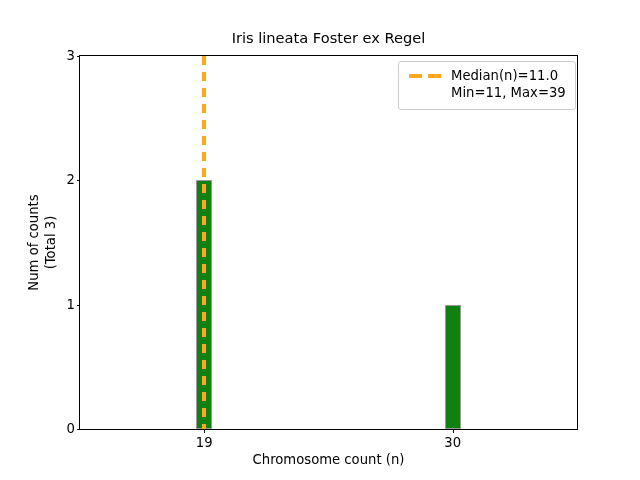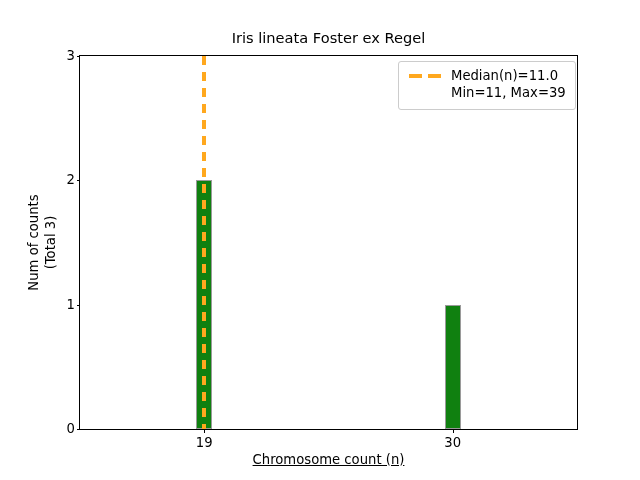--- a/index.html
+++ b/index.html
@@ -122,21 +122,20 @@
   
   #xlabel {
     position: absolute;
     left: 79px;
     top: 452px;
     width: 499px;
     text-align: center;
     font-size: 13.2px;
     color: #000000;
     white-space: nowrap;
-    text-decoration: underline;
   }
 
   #ylabel {
     position: absolute;
     left: 0px;
     top: 55px;
     width: 375px;
     height: 40px;
     transform: rotate(-90deg);
     transform-origin: 0 0;

